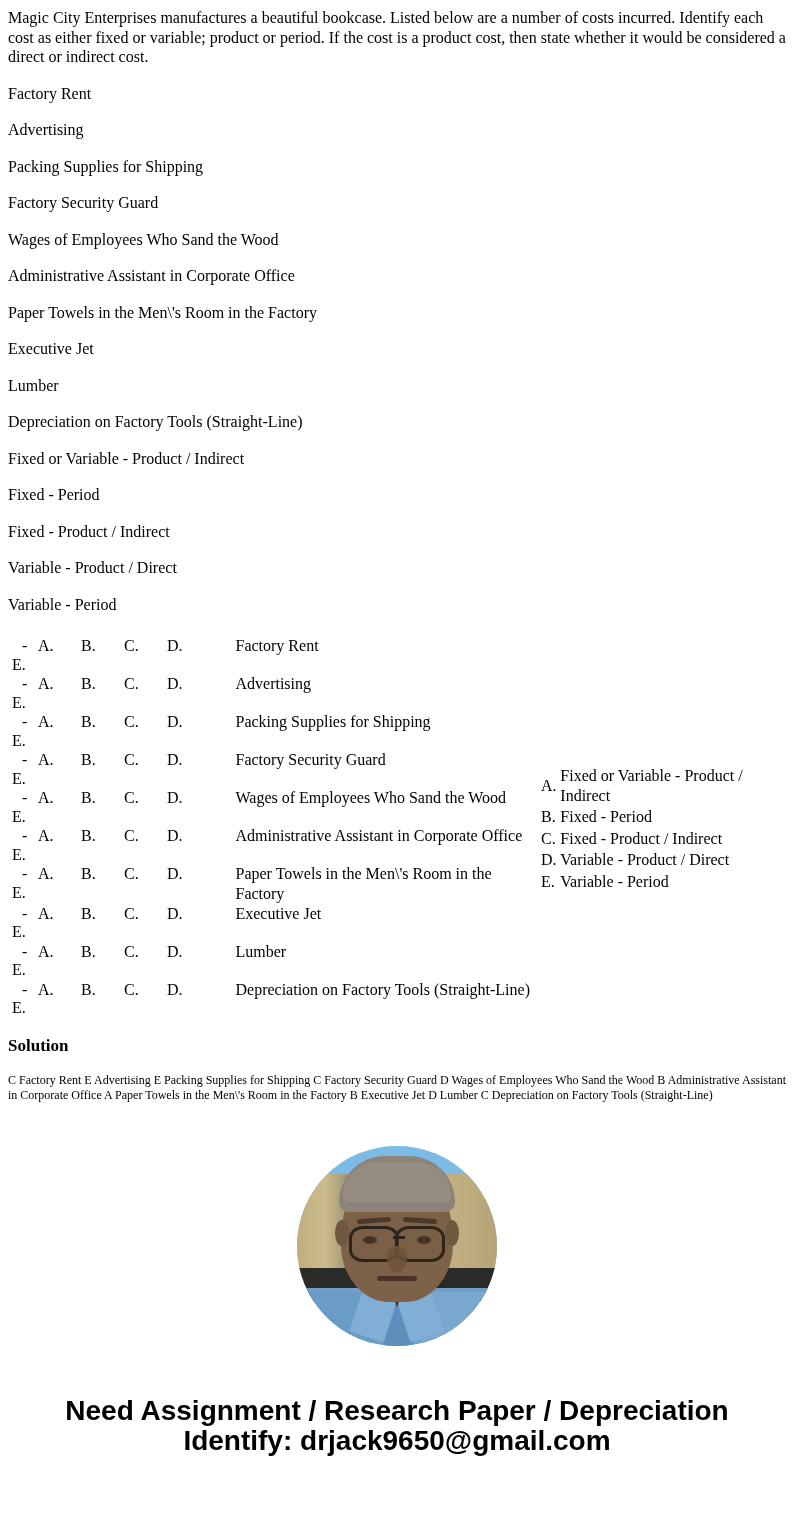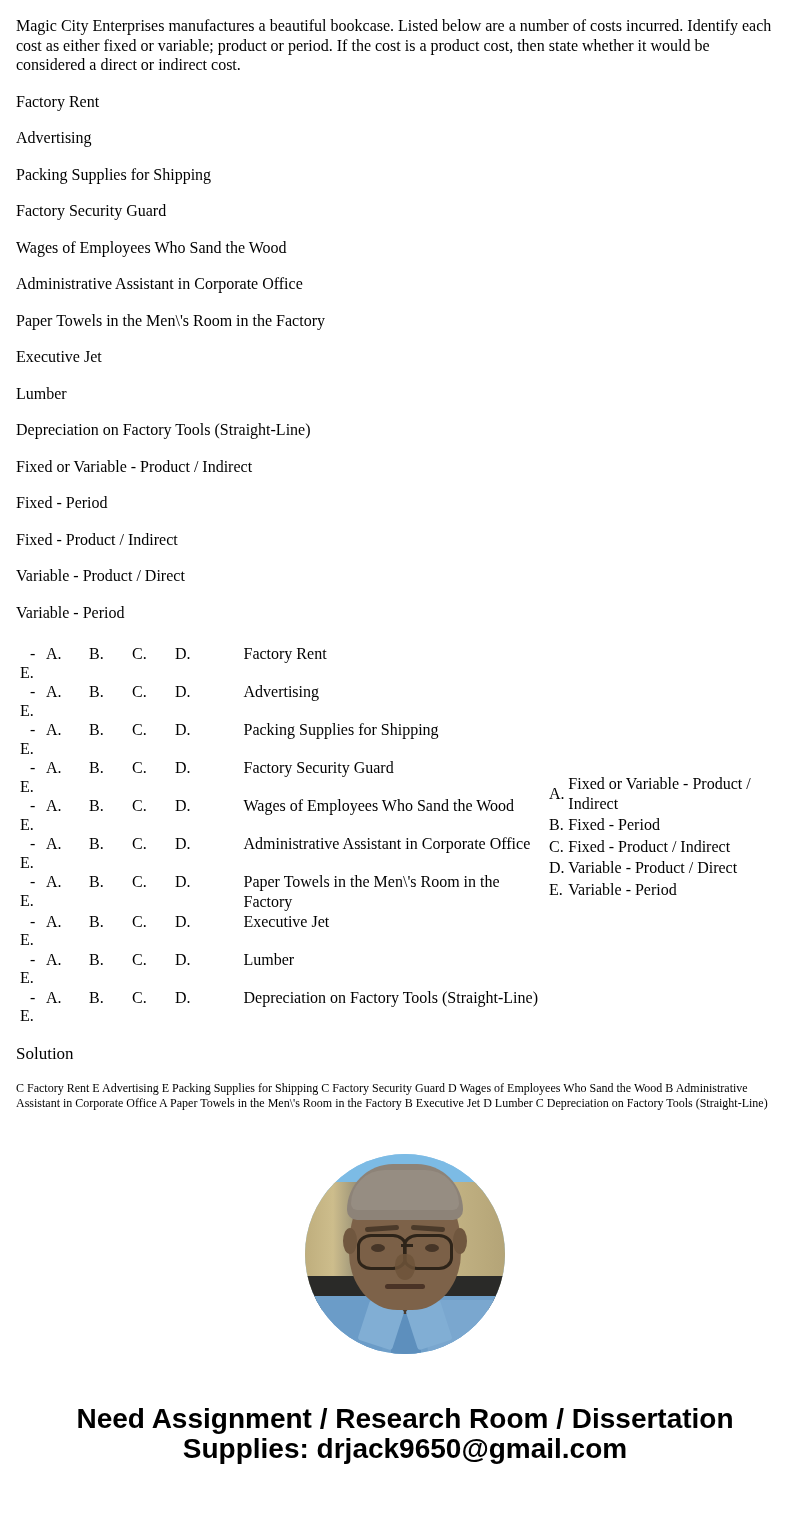--- a/index.html
+++ b/index.html
@@ -11,21 +11,21 @@
   body {
     width: 794px;
     min-height: 1523px;
     font-family: "Liberation Serif", "DejaVu Serif", serif;
     font-size: 16px;
     color: #000000;
     position: relative;
     overflow: hidden;
   }
   .page {
-    padding: 8px;
+    padding: 0;
     width: 794px;
     box-sizing: border-box;
   }
 
   
   .intro {
     font-size: 16px;
     line-height: 1.22;
     margin: 0;
     padding: 8px 8px 0 8px;
@@ -111,21 +111,21 @@
     text-align: left;
     padding-right: 5px;
   }
   td.legend-val {
     width: 210px;
   }
 
   
   .solution-heading {
     font-size: 17px;
-    font-weight: normal;
+    font-weight: bold;
     margin: 0;
     padding: 18px 8px 0 8px;
     line-height: 1.2;
   }
   .solution-body {
     font-size: 12px;
     line-height: 1.22;
     margin: 0;
     padding: 17px 8px 0 8px;
   }
@@ -373,17 +373,17 @@
       <div class="av-eyeR"></div>
       <div class="av-glassL"></div>
       <div class="av-glassR"></div>
       <div class="av-bridge"></div>
       <div class="av-nose"></div>
       <div class="av-mouth"></div>
     </div>
   </div>
 
   <div class="footer">
-    <span class="footer-line">Need Assignment / Research Room / Dissertation</span>
-    <span class="footer-line">Supplies: drjack9650@gmail.com</span>
+    <span class="footer-line">Need Assignment / Research Paper / Depreciation</span>
+    <span class="footer-line">Identify: drjack9650@gmail.com</span>
   </div>
 
 </div>
 
 </body></html>

